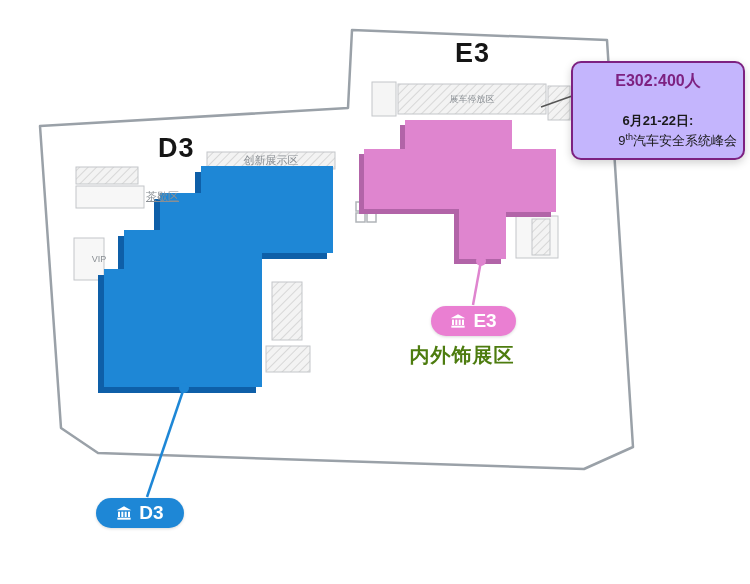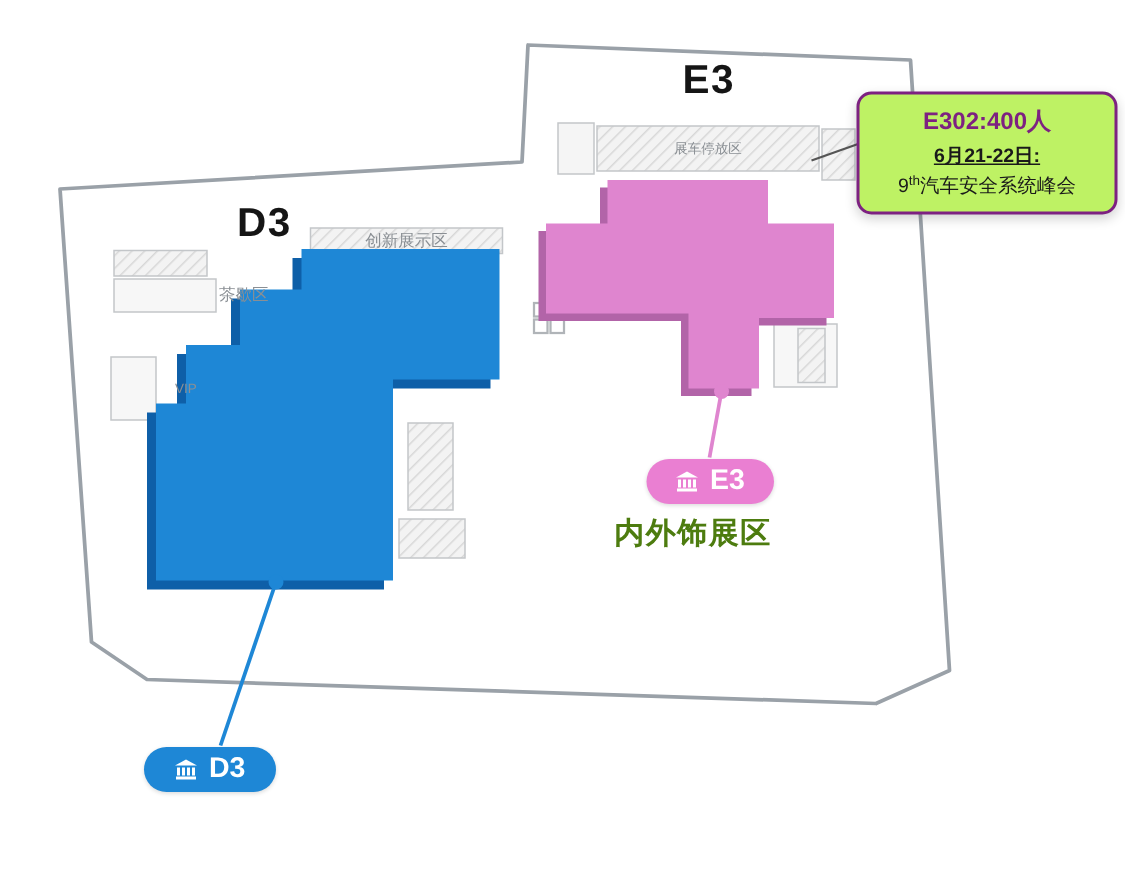--- a/index.html
+++ b/index.html
@@ -16,27 +16,27 @@
     color:#fff;font-weight:bold;font-size:19px;height:30px;border-radius:16px;
     box-shadow:0 1px 3px rgba(0,0,0,.15);
   }
   .badge .bicon{display:flex;align-items:center;}
   .badge-d3{left:96px;top:498px;width:88px;background:#1e87d6;}
   .badge-e3{left:431px;top:306px;width:85px;background:#ea7fd2;}
   .legend-label{position:absolute;font-weight:bold;font-size:20px;color:#4d7c0f;text-align:center;letter-spacing:1px;}
   .legend-d3{left:70px;top:534px;width:116px;}
   .legend-e3{left:404px;top:342px;width:116px;}
   .callout{
-    position:absolute;left:571px;top:61px;width:158px;background:#bef264;
+    position:absolute;left:571px;top:61px;width:158px;background:#c4b5fd;
     border:2px solid #7d2181;border-radius:10px;padding:8px 6px;text-align:center;
     box-shadow:0 3px 8px rgba(0,0,0,.18);
   }
   .callout .c-title{font-size:16px;font-weight:bold;color:#7d2181;}
-  .callout .c-date{font-size:13px;color:#1a1a1a;margin-top:3px;font-weight:bold;text-decoration:underline;}
-  .callout .c-event{font-size:13px;color:#1a1a1a;margin-top:2px;}
+  .callout .c-date{font-size:13px;color:#1a1a1a;margin-top:20px;font-weight:bold;}
+  .callout .c-event{font-size:13px;color:#1a1a1a;margin-top:2px;text-align:right;}
   .callout sup{font-size:9px;}
 </style>
 </head>
 <body>
 
 <div class="stage">
 
   <svg class="map-svg" width="750" height="584" viewBox="0 0 750 584">
     <defs>
       <pattern id="hatch" width="6" height="6" patternUnits="userSpaceOnUse" patternTransform="rotate(45)">
@@ -81,22 +81,22 @@
     <circle cx="184" cy="388" r="5" fill="#1e87d6"></circle>
     <line x1="481" y1="261" x2="473" y2="305" stroke="#df85cf" stroke-width="2.5"></line>
     <circle cx="481" cy="261" r="5" fill="#df85cf"></circle>
   </svg>
 
   <div class="hall-label" style="left:158px;top:133px;">D3</div>
   <div class="hall-label" style="left:455px;top:38px;">E3</div>
 
   <div class="map-text strip" style="left:207px;top:152px;width:128px;height:17px;font-size:11px;">创新展示区</div>
   <div class="map-text strip" style="left:398px;top:84px;width:148px;height:30px;font-size:9px;">展车停放区</div>
-  <div class="map-text" style="left:146px;top:189px;font-size:11px;">茶歇区</div>
-  <div class="map-text strip" style="left:74px;top:238px;width:50px;height:42px;font-size:9px;margin-left:25px;">VIP</div>
+  <div class="map-text" style="left:146px;top:189px;font-size:11px;text-decoration:underline;">茶歇区</div>
+  <div class="map-text strip" style="left:74px;top:238px;width:50px;height:42px;font-size:9px;">VIP</div>
 
   <div class="callout">
     <div class="c-title">E302:400人</div>
     <div class="c-date">6月21-22日:</div>
     <div class="c-event"><span>9</span><sup>th</sup><span>汽车安全系统峰会</span></div>
   </div>
 
   <div class="badge badge-e3">
     <span class="bicon">
       <svg width="16" height="16" viewBox="0 0 24 24" fill="#ffffff">

